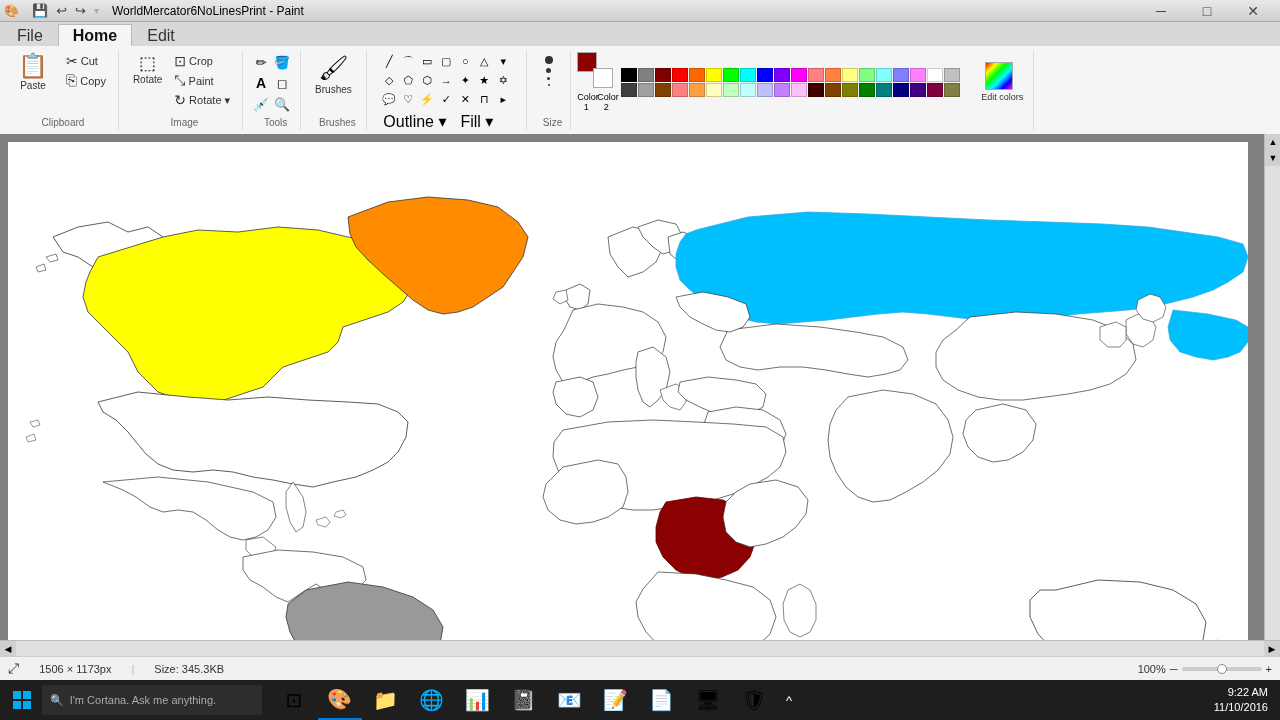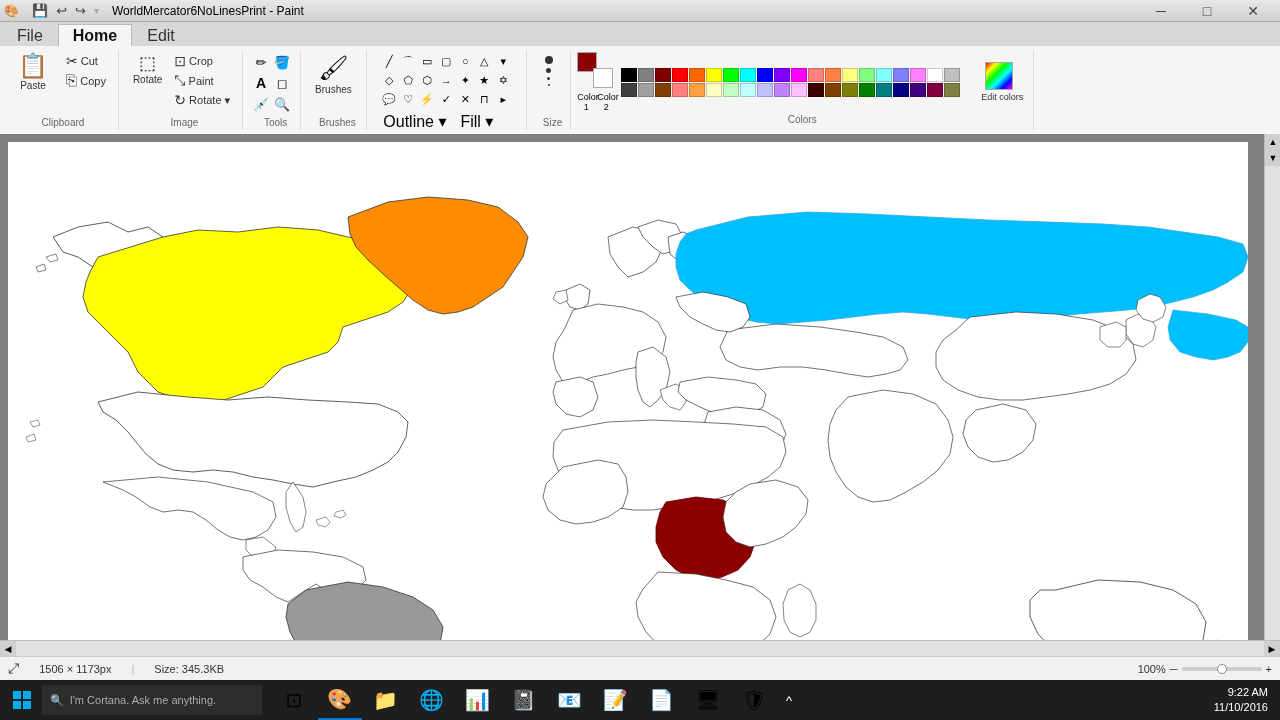--- a/index.html
+++ b/index.html
@@ -619,21 +619,20 @@
               <div class="color-swatch" title="#800040" style="background: rgb(128, 0, 64);"></div>
               <div class="color-swatch" title="#808040" style="background: rgb(128, 128, 64);"></div>
             </div>
           </div>
 
         <div class="edit-colors-btn" style="margin-left:4px;">
           <div class="edit-colors-icon"></div>
           <div style="font-size:9px; color:#333; text-align:center; margin-top:2px;padding-left:7px;">Edit colors</div>
         </div>
       </div>
-      <div id="color-group-label">Colors</div>
     </div>
   </div>
 
   <div id="main-area">
 
     <div id="v-scroll">
       <div style="width:16px;height:16px;background:#d0d0d0;display:flex;align-items:center;justify-content:center;cursor:pointer;font-size:9px;">▲</div>
       <div style="flex:1;"></div>
       <div style="width:16px;height:16px;background:#d0d0d0;display:flex;align-items:center;justify-content:center;cursor:pointer;font-size:9px;">▼</div>
     </div>

